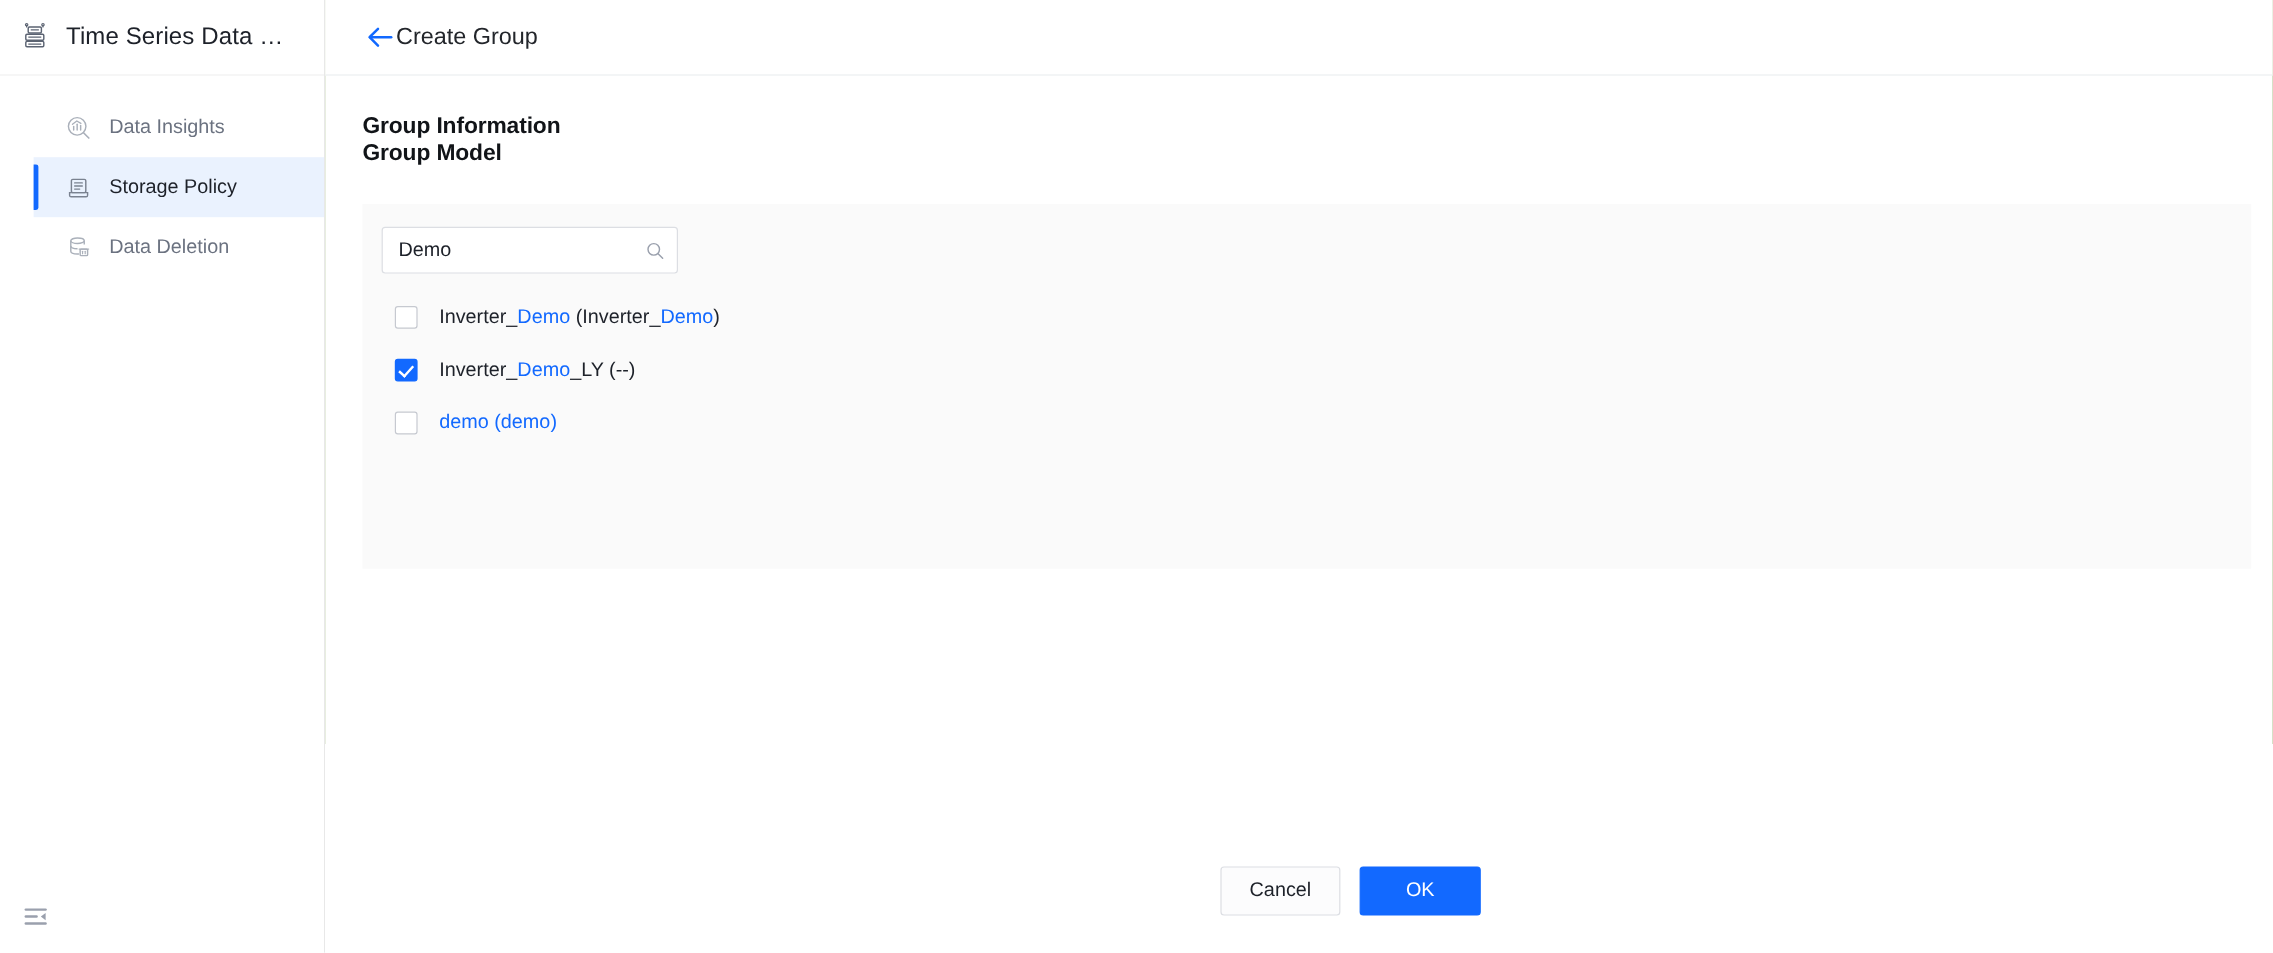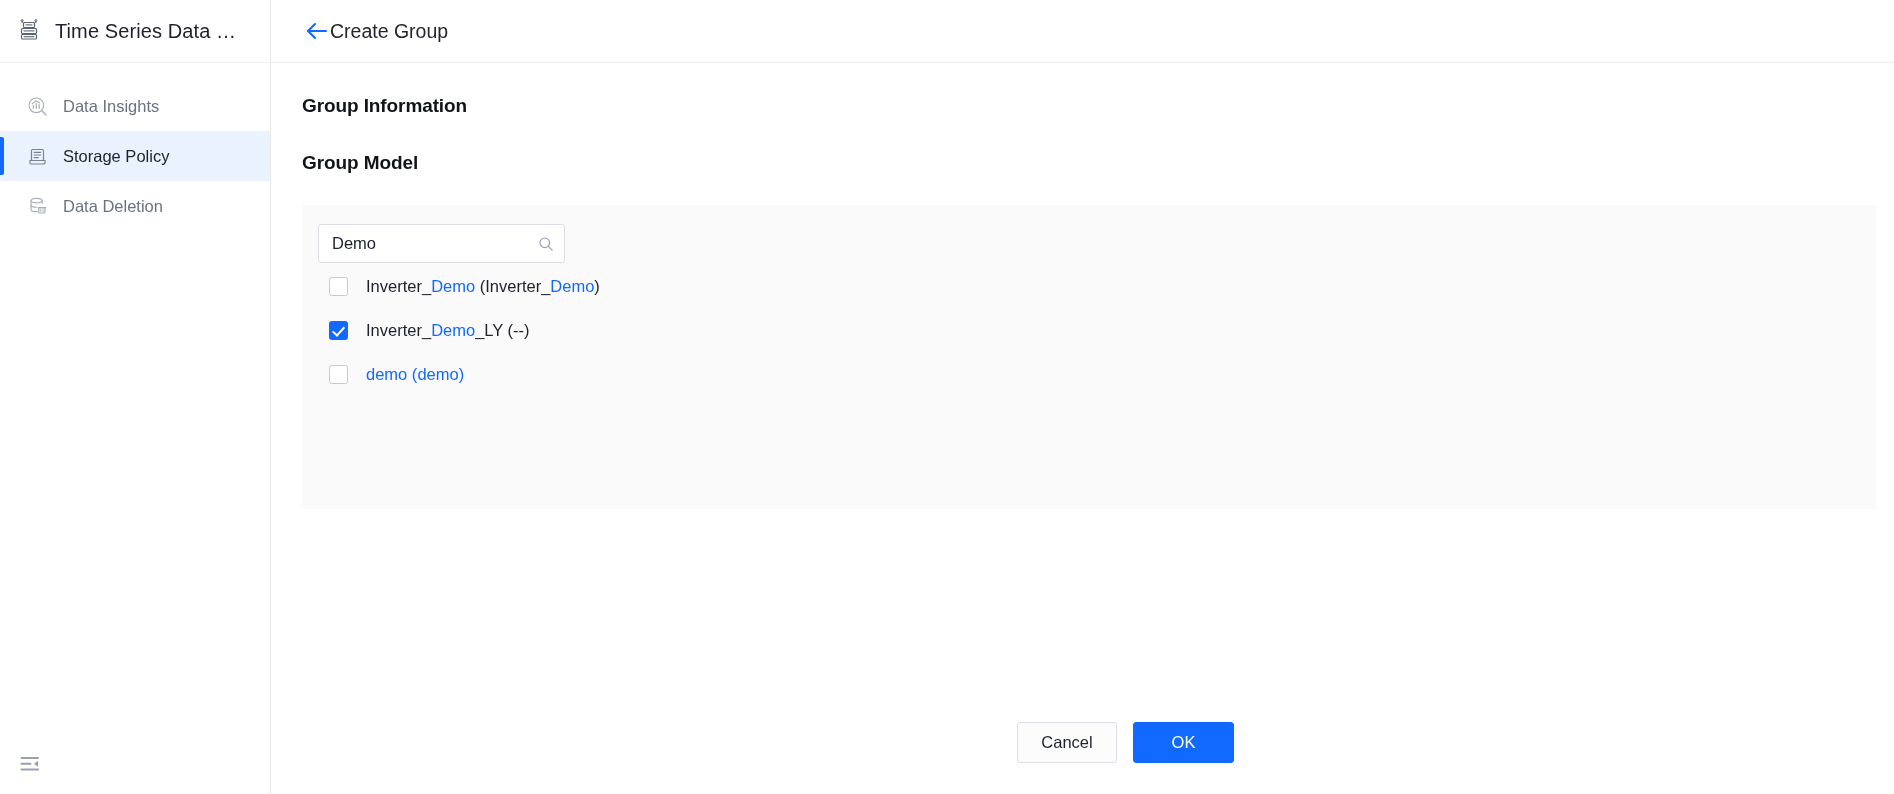--- a/index.html
+++ b/index.html
@@ -57,20 +57,21 @@
   .nav-item {
     position: relative;
     height: 50px;
     display: flex;
     align-items: center;
     padding-left: 27px;
     gap: 15px;
     cursor: pointer;
     color: #6b7280;
     font-size: 16.5px;
+    margin-left: 28px;
   }
   .nav-item .nav-icon {
     width: 21px; height: 21px;
     flex: 0 0 21px;
     display: flex; align-items: center; justify-content: center;
   }
   .nav-item.active {
     background: #eaf2fe;
     color: #1d2129;
   }
@@ -150,21 +151,20 @@
     font-size: 16.5px;
     color: #1d2129;
     padding: 0 13px;
     outline: none;
     margin-left: 3px;
   }
   .text-input::placeholder { color: #9aa0a9; }
 
   .section-title.model {
     display: block;
-    margin-top: 35px;
   }
 
   
   .model-panel {
     margin-top: 31px;
     width: 1574px;
     height: 304px;
     background: #fafafa;
     padding: 19px 0 0 16px;
   }
@@ -196,20 +196,21 @@
     pointer-events: none;
     display: flex; align-items: center; justify-content: center;
   }
 
   .model-list {
     margin-top: 14px;
   }
   .model-item {
     height: 44px;
     display: flex;
+    align-items: center;
     gap: 0;
     cursor: pointer;
   }
   .cb {
     width: 19px; height: 19px;
     flex: 0 0 19px;
     border: 1.5px solid #c6c9d0;
     border-radius: 2.5px;
     background: #ffffff;
     margin-left: 11px;

